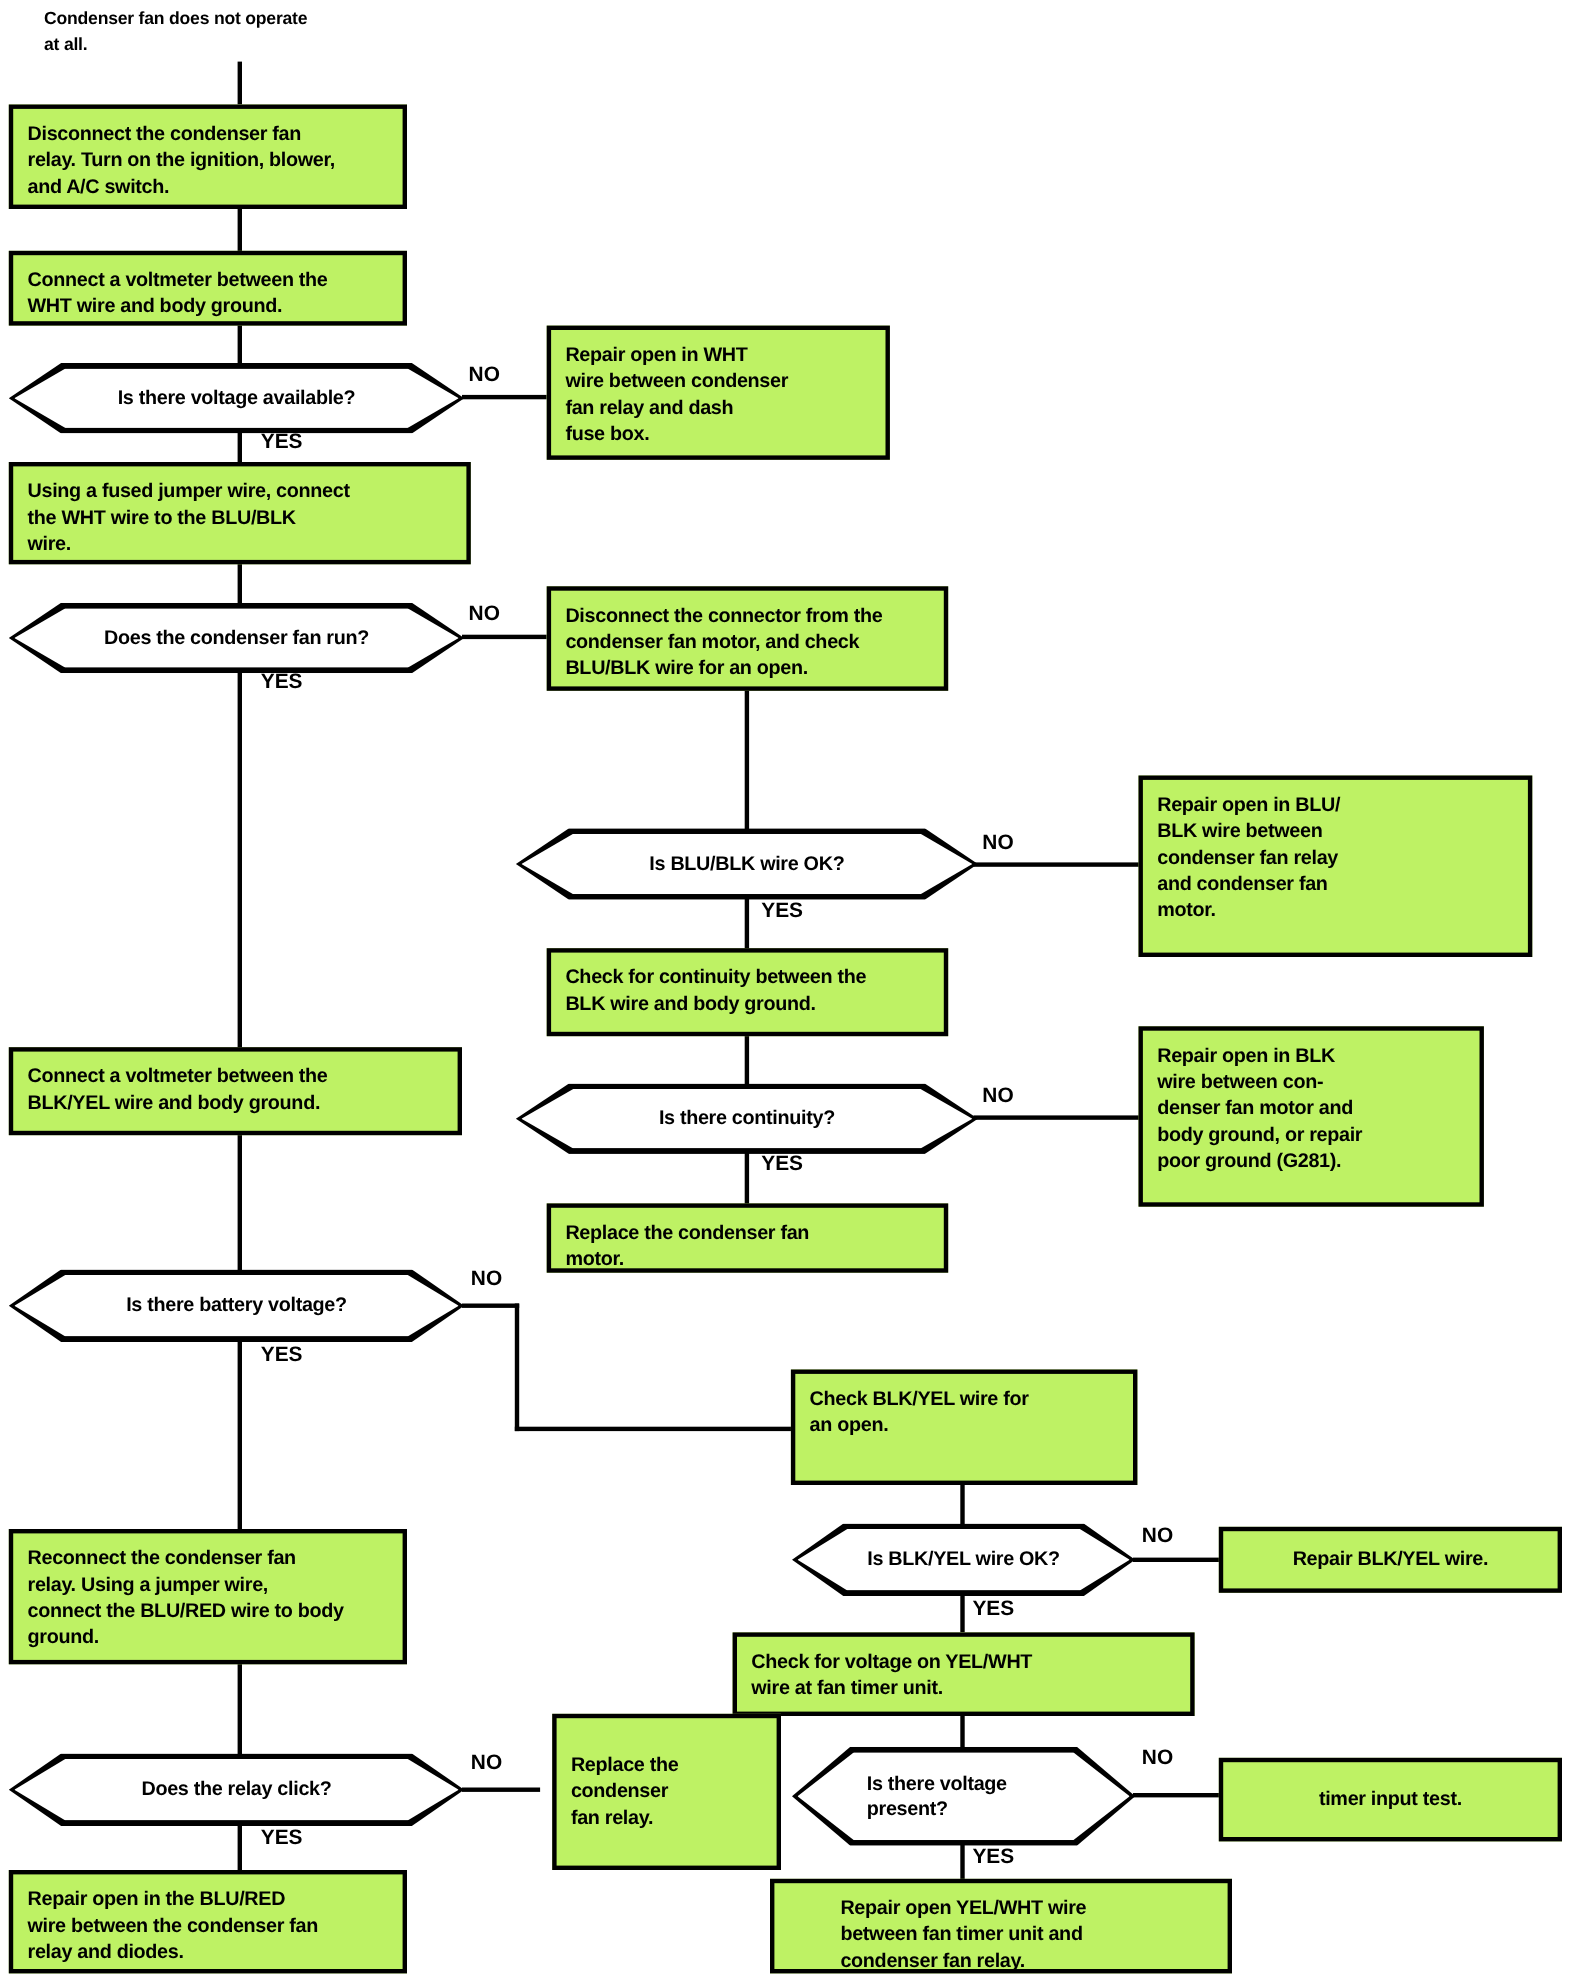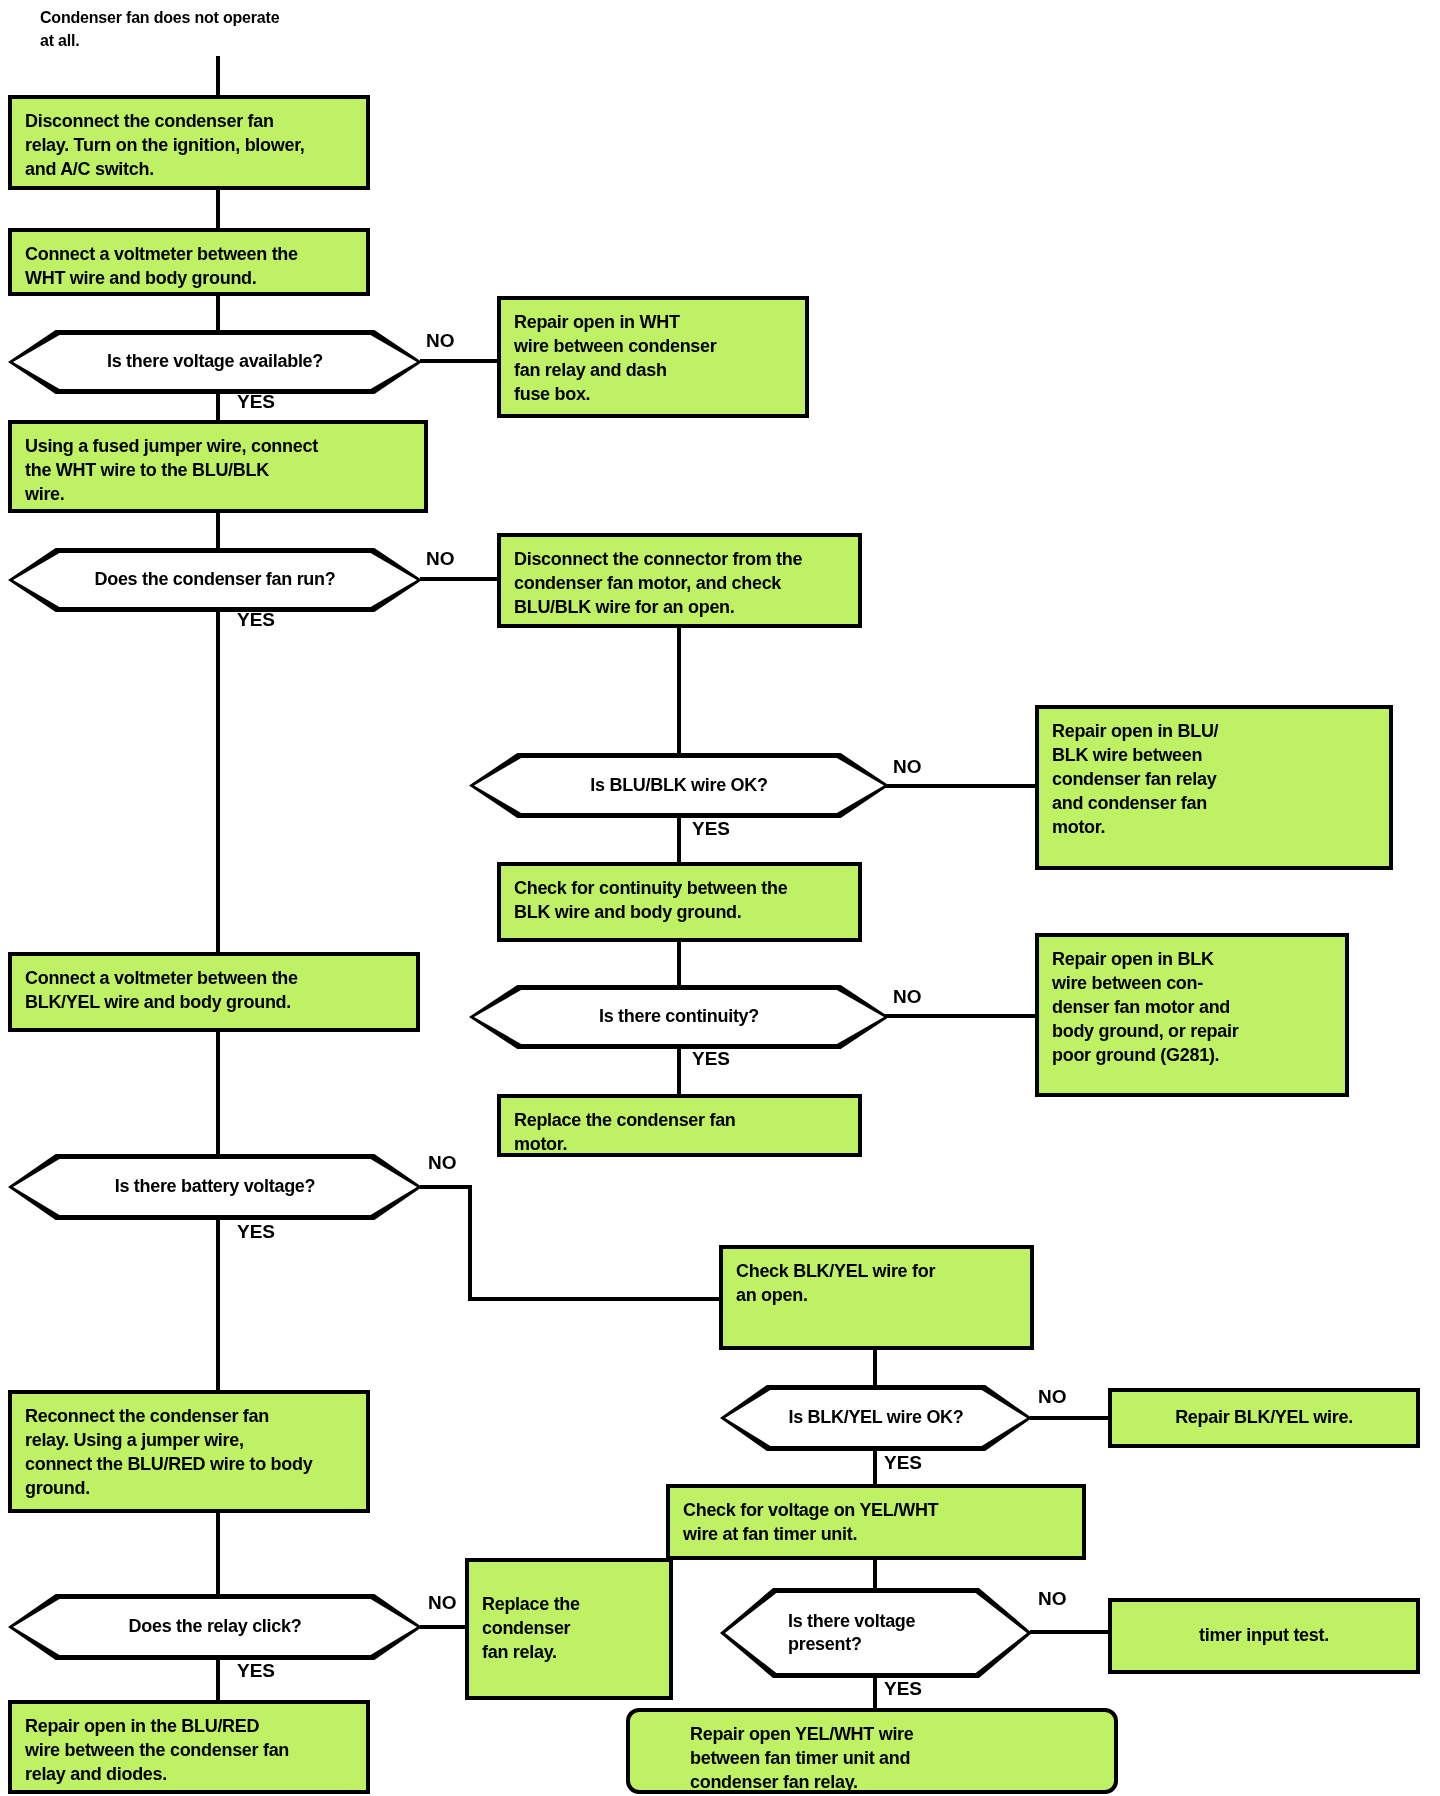--- a/index.html
+++ b/index.html
@@ -208,25 +208,25 @@
   </div>
   <div class="hex hex-c" style="left:720px;top:1588px;width:312px;height:90px;">
     <div class="hex-outer"></div>
     <div class="hex-inner"></div>
     <div class="hex-txt left-pad">Is there voltage
 present?</div>
   </div>
   <div class="box" style="left:1108px;top:1598px;width:312px;height:76px;">
     <div class="txt center">timer input test.</div>
   </div>
-  <div class="box" style="left:626px;top:1708px;width:492px;height:86px;border-radius:13px;">
+  <div class="box" style="left:700px;top:1708px;width:420px;height:86px;">
     <div class="txt" style="padding-left:60px;">Repair open YEL/WHT wire
 between fan timer unit and
 condenser fan relay.</div>
   </div>
 
-  <div class="box" style="left:465px;top:1558px;width:208px;height:142px;padding-left:40px;">
+  <div class="box" style="left:502px;top:1558px;width:208px;height:142px;padding-left:40px;">
     <div class="txt vcenter">Replace the
 condenser
 fan relay.</div>
   </div>
 
 </div>
 
 </body></html>

